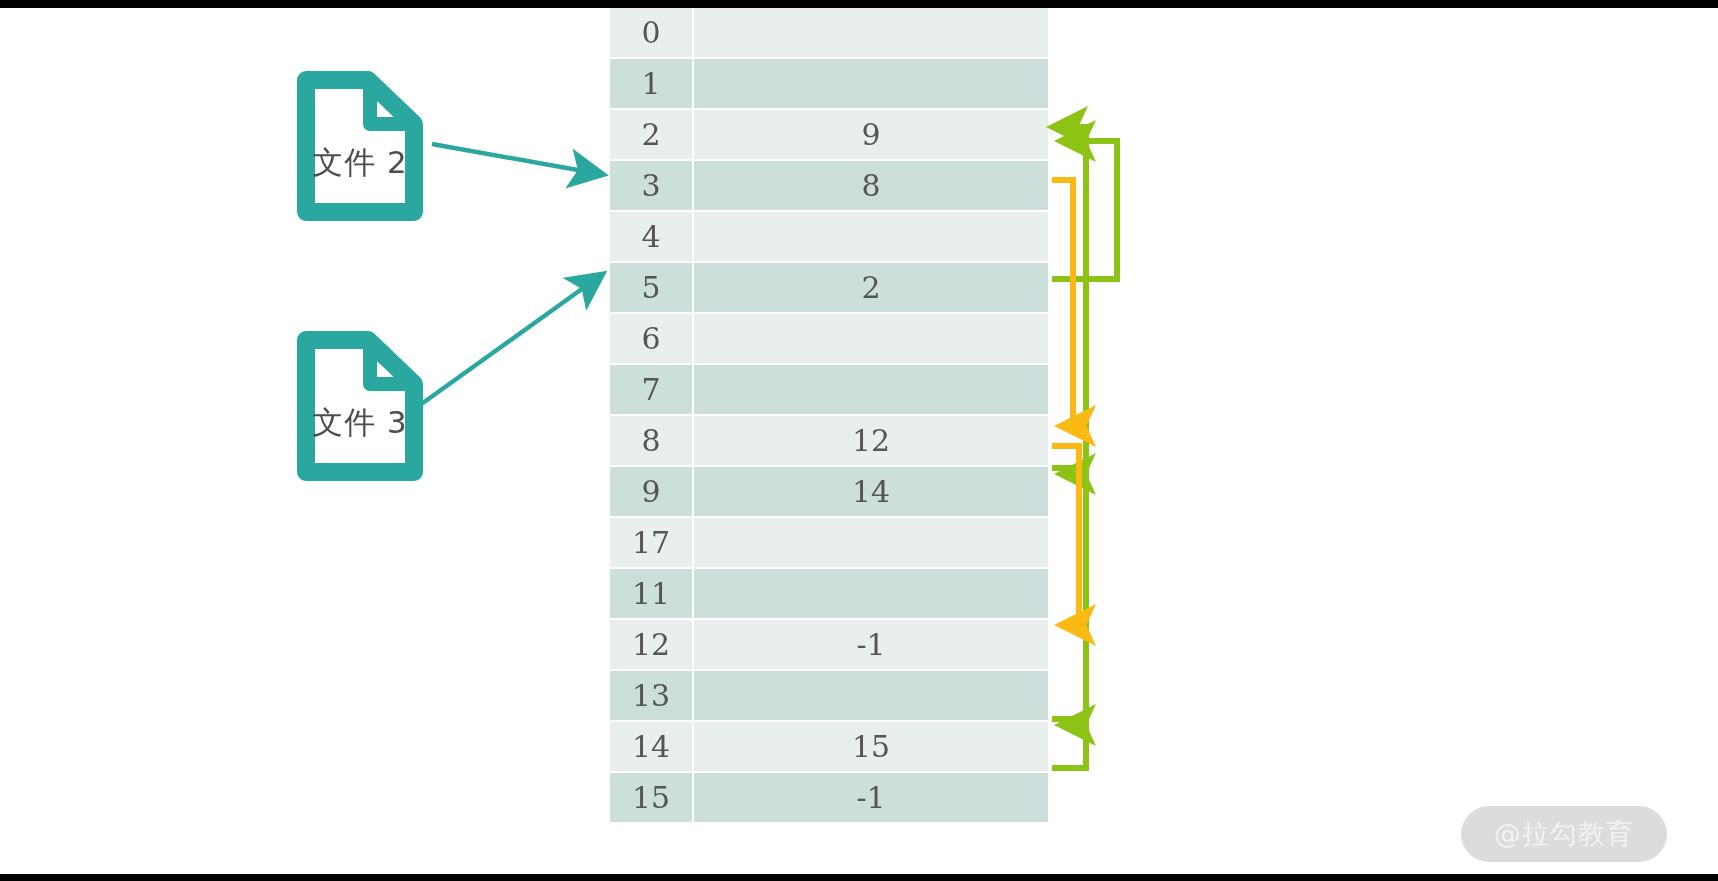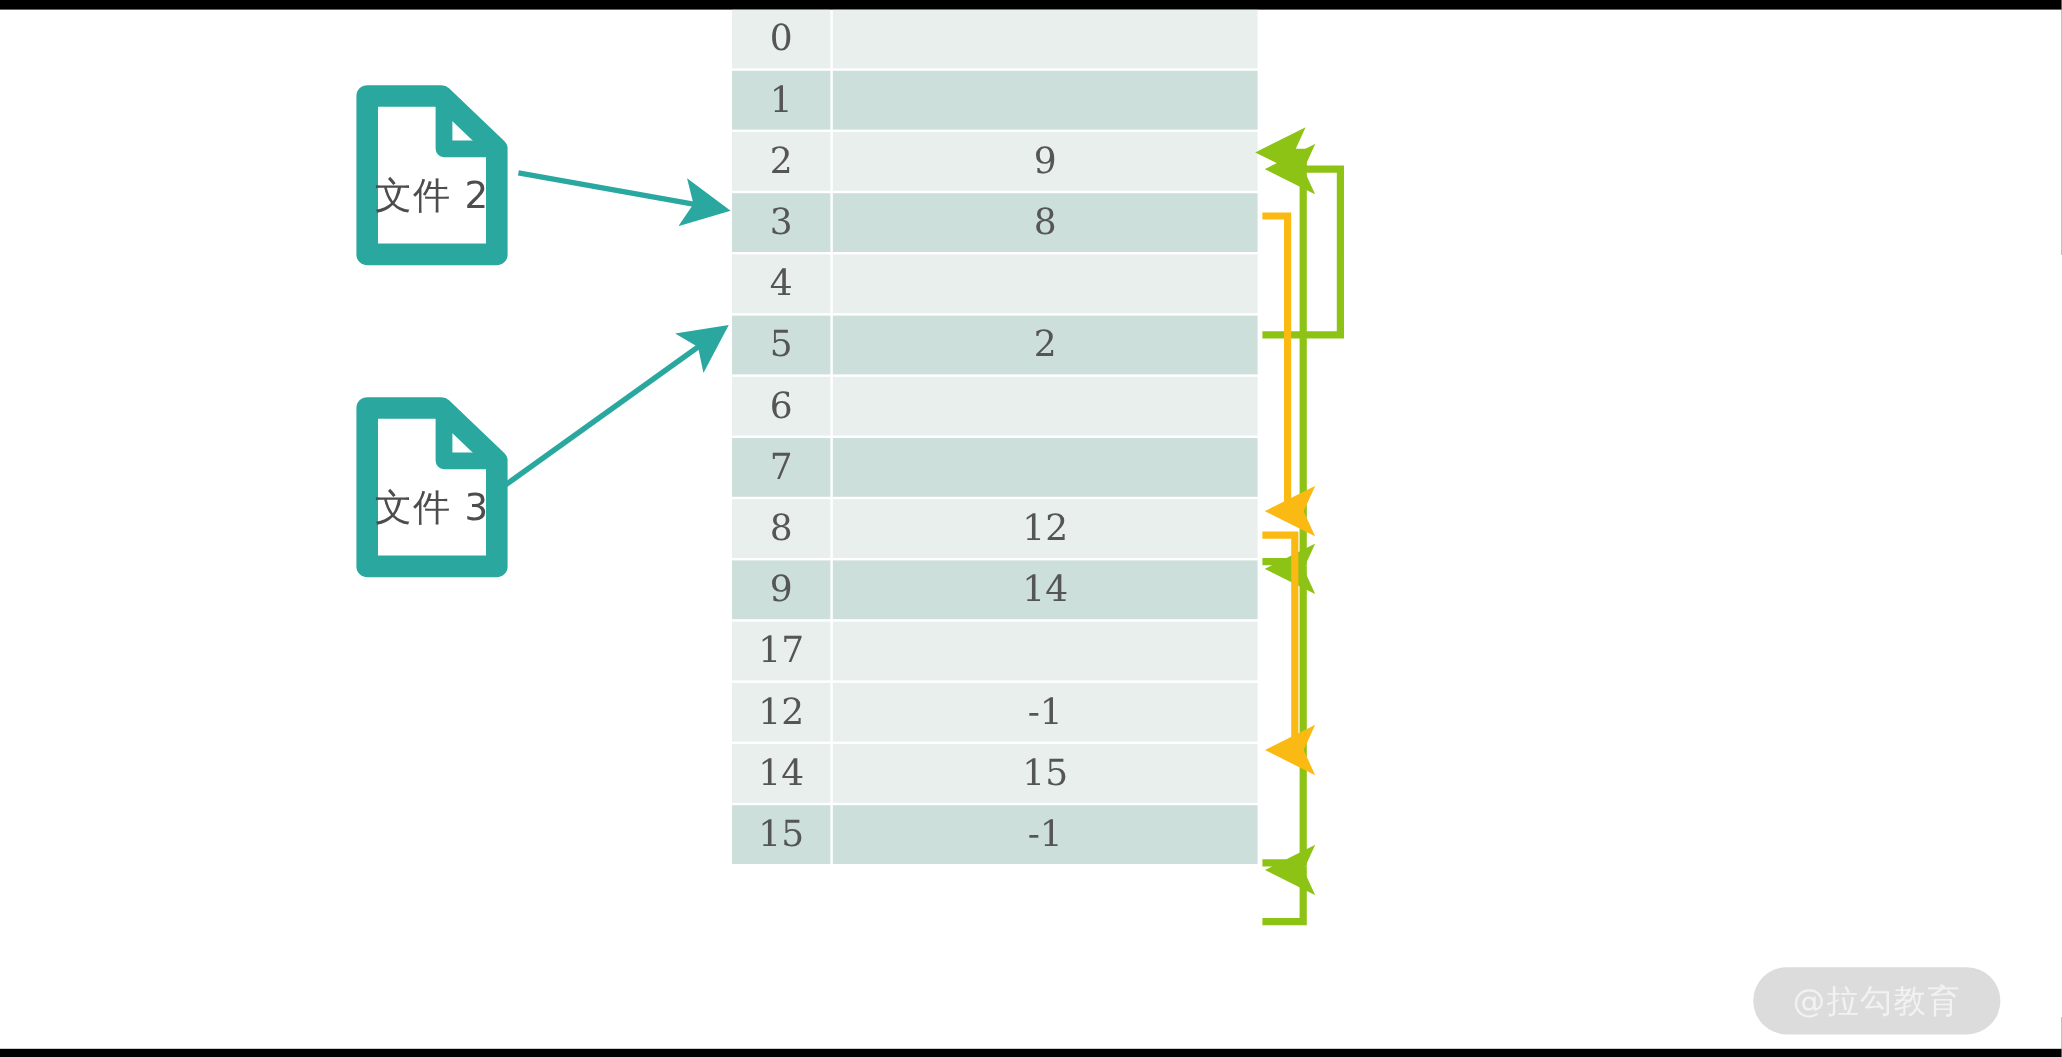--- a/index.html
+++ b/index.html
@@ -142,23 +142,31 @@
         <div class="val">12</div>
       </div>
       <div class="row dark">
         <div class="idx">9</div>
         <div class="val">14</div>
       </div>
       <div class="row light">
         <div class="idx">17</div>
         <div class="val"></div>
       </div>
+      <div class="row dark">
+        <div class="idx">11</div>
+        <div class="val"></div>
+      </div>
       <div class="row light">
         <div class="idx">12</div>
         <div class="val">-1</div>
+      </div>
+      <div class="row dark">
+        <div class="idx">13</div>
+        <div class="val"></div>
       </div>
       <div class="row light">
         <div class="idx">14</div>
         <div class="val">15</div>
       </div>
       <div class="row dark">
         <div class="idx">15</div>
         <div class="val">-1</div>
       </div>
     </div>

